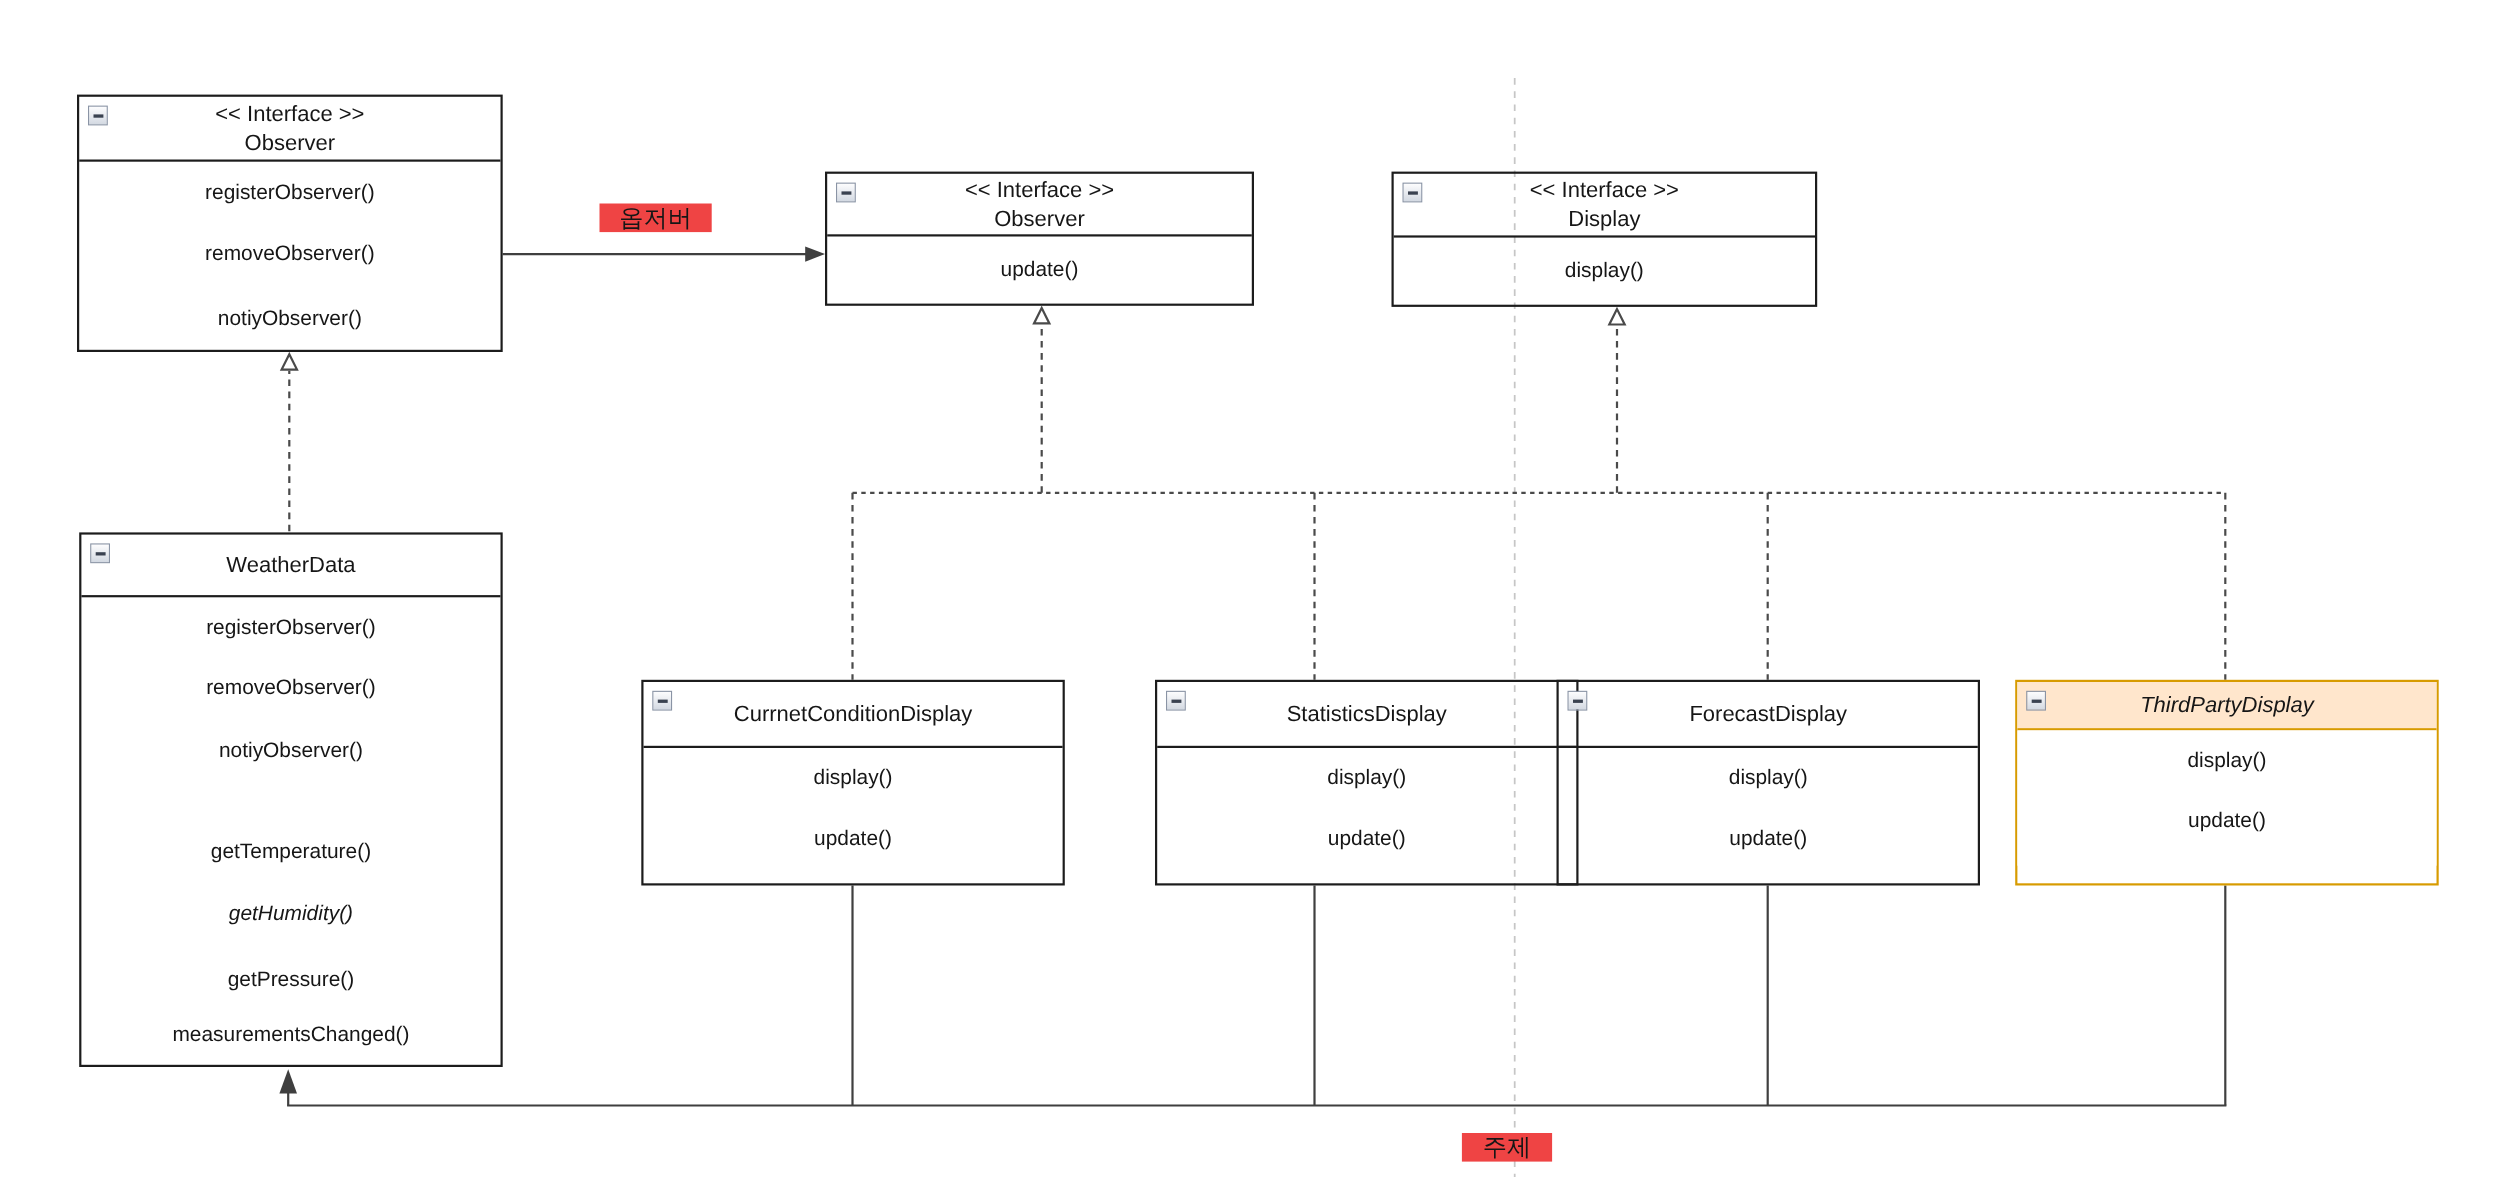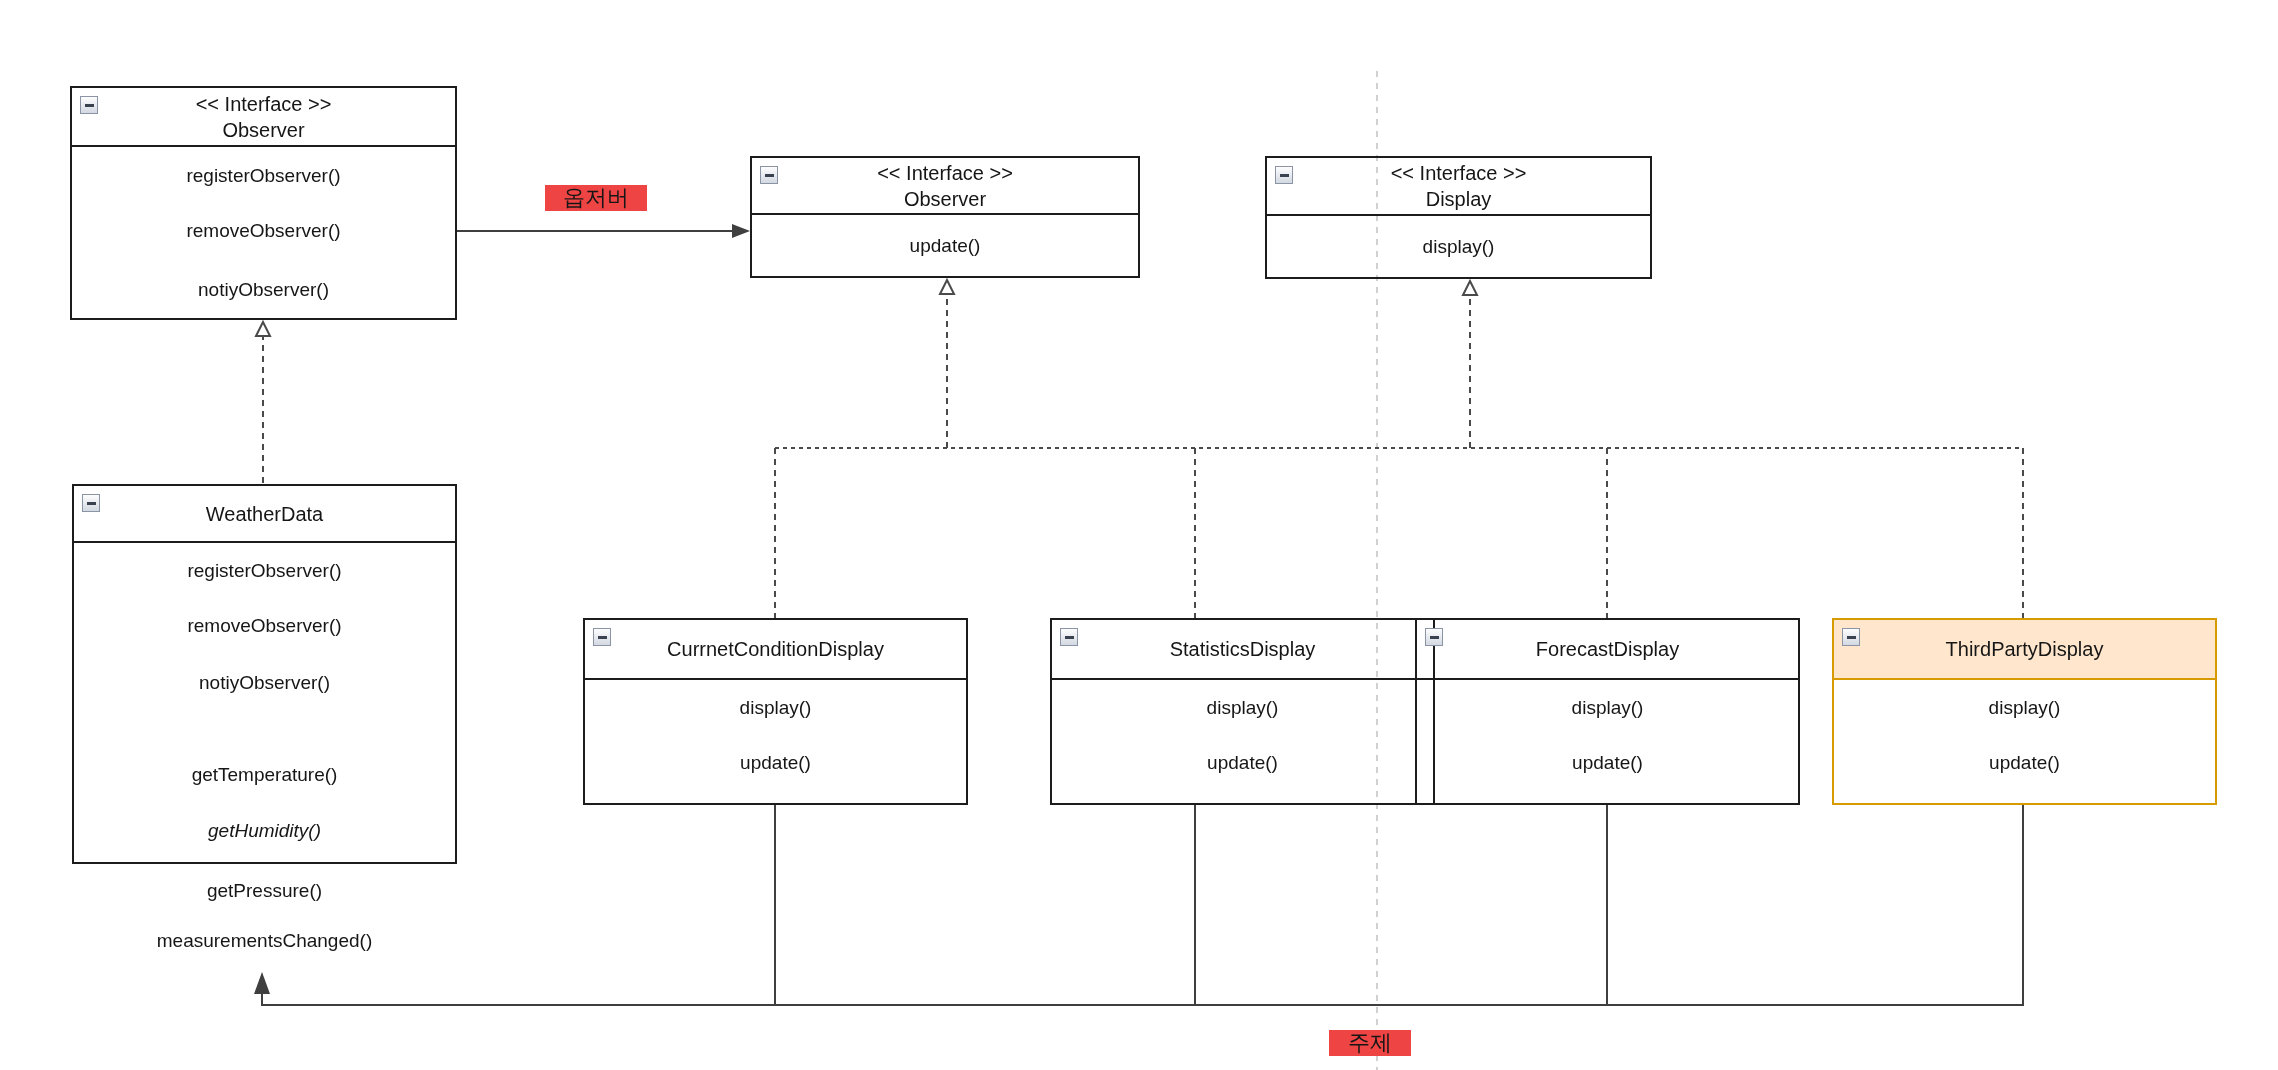--- a/index.html
+++ b/index.html
@@ -132,21 +132,21 @@
           <span class="minus"></span>
         </span>
       <div class="stereo">&lt;&lt; Interface &gt;&gt;</div>
       <div class="cname">Display</div>
     </div>
     <div class="cbody" style="height:61px;">
       <div class="m" style="top:19px;">display()</div>
     </div>
   </div>
 
-  <div class="cbox" style="left:72px;top:451px;width:385px;height:380px;">
+  <div class="cbox" style="left:72px;top:451px;width:385px;height:486px;">
     <div class="chead" style="height:57px;">
       <span class="collapse">
           <span class="minus"></span>
         </span>
       <div class="cname">WeatherData</div>
     </div>
     <div class="cbody" style="height:425px;">
       <div class="m" style="top:16px;">registerObserver()</div>
       <div class="m" style="top:71px;">removeObserver()</div>
       <div class="m" style="top:128px;">notiyObserver()</div>
@@ -190,21 +190,21 @@
         </span>
       <div class="cname">ForecastDisplay</div>
     </div>
     <div class="cbody" style="height:123px;">
       <div class="m" style="top:16px;">display()</div>
       <div class="m" style="top:71px;">update()</div>
     </div>
   </div>
 
   <div class="cbox hl" style="left:1832px;top:585px;width:385px;height:187px;">
-    <div class="chead" style="height:60px;">
+    <div class="chead" style="height:44px;font-style:italic;">
       <span class="collapse">
           <span class="minus"></span>
         </span>
       <div class="cname">ThirdPartyDisplay</div>
     </div>
     <div class="cbody" style="height:123px;">
       <div class="m" style="top:16px;">display()</div>
       <div class="m" style="top:71px;">update()</div>
     </div>
   </div>

